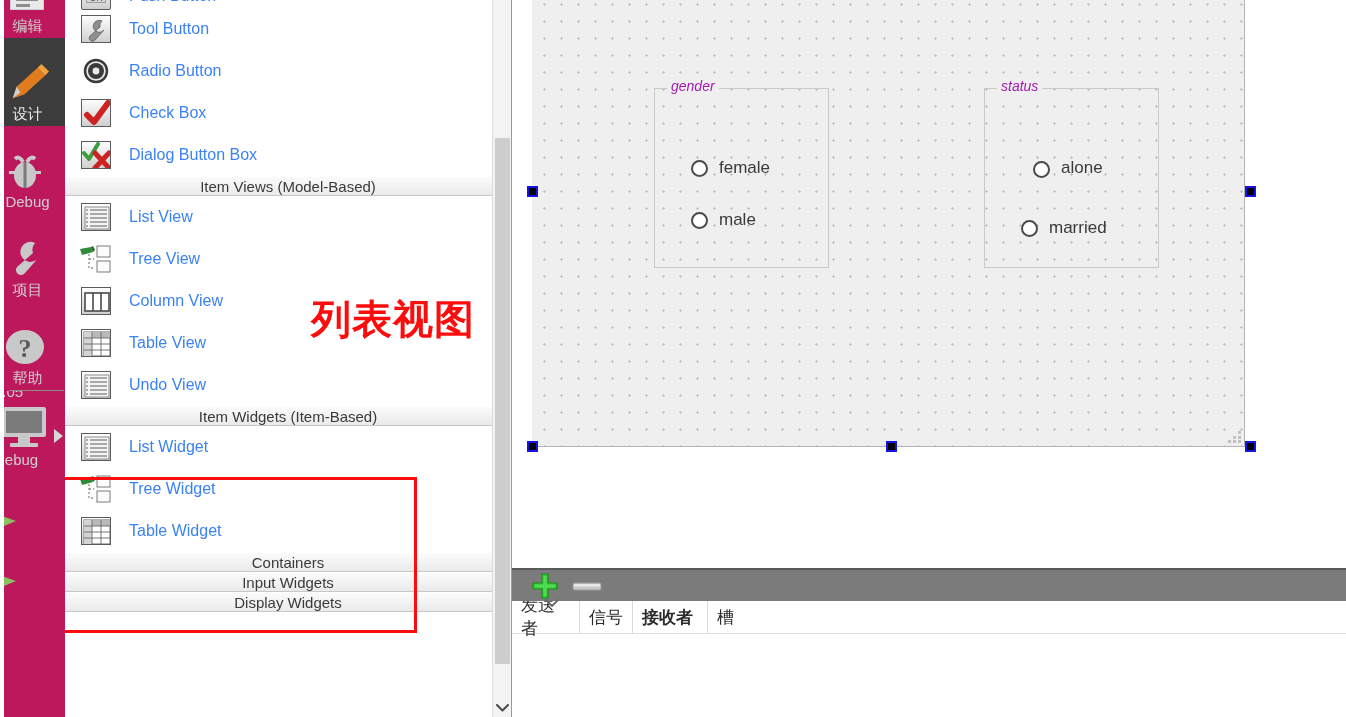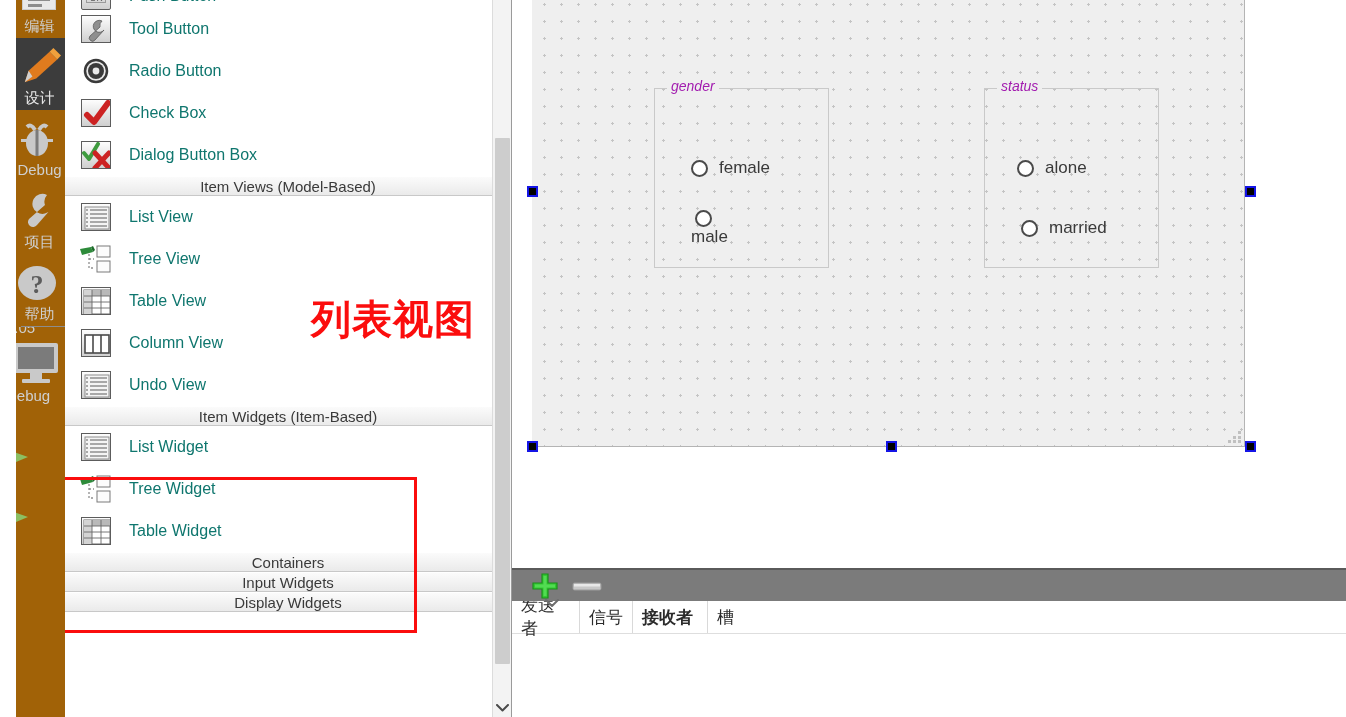--- a/index.html
+++ b/index.html
@@ -7,26 +7,26 @@
   html,body{ width:1346px; height:717px; overflow:hidden; }
   body{
     font-family:"Liberation Sans","DejaVu Sans",sans-serif;
     background:#ffffff;
     position:relative;
     -webkit-font-smoothing:antialiased;
   }
 
   
   #mode-bar{
-    position:absolute; left:16px; top:0; width:65px; height:717px;
-    background:#a16207;
+    position:absolute; left:4px; top:0; width:65px; height:717px;
+    background:#be185d;
     overflow:hidden;
   }
   .mode-item{
-    position:relative; width:65px; height:72px;
+    position:relative; width:65px; height:88px;
     display:flex; flex-direction:column; align-items:center; justify-content:flex-end;
     padding-bottom:4px;
     overflow:hidden;
   }
   .mode-item.active{ background:#3c3c3c; }
   .mode-icon{
     width:40px; height:40px; display:flex; align-items:center; justify-content:center;
     margin-bottom:2px;
   }
   .mode-label{
@@ -79,21 +79,21 @@
     border-top:1px solid #ffffff;
     border-bottom:1px solid #c8c8c8;
     position:relative;
   }
   .wb-row{
     height:42px; display:flex; align-items:center; padding-left:14px;
     background:#ffffff;
   }
   .wb-row .ico{ width:34px;height:30px; margin-right:16px; flex:none;
                 display:flex;align-items:center;justify-content:center;}
-  .wb-row .lbl{ font-size:16px; color:#0f766e; }
+  .wb-row .lbl{ font-size:16px; color:#3b82f6; }
 
   
   .fr{ width:30px;height:28px;border:1px solid #5c5c5c;
        background:linear-gradient(#fdfdfd,#cfcfcf); position:relative; overflow:hidden;}
 
   
   #wb-scroll{
     position:absolute; right:0; top:0; width:19px; height:717px;
     background:#f3f3f3; border-left:1px solid #dcdcdc;
   }
@@ -358,47 +358,47 @@
         <rect x="18" y="17" width="13" height="11" fill="#fcfcfc" stroke="#7a7a7a"></rect>
       </svg>
     </div>
     <div class="lbl">Tree View</div>
   </div>
 
   <div class="wb-row">
     <div class="ico">
       <div class="fr">
         <svg viewBox="0 0 30 28" width="30" height="28">
+          <rect x="3" y="5" width="24" height="18" fill="#ffffff" stroke="#4a4a4a" stroke-width="1.6"></rect>
+          <line x1="11" y1="5" x2="11" y2="23" stroke="#4a4a4a" stroke-width="1.6"></line>
+          <line x1="19" y1="5" x2="19" y2="23" stroke="#4a4a4a" stroke-width="1.6"></line>
+        </svg>
+      </div>
+    </div>
+    <div class="lbl">Column View</div>
+  </div>
+
+  <div class="wb-row">
+    <div class="ico">
+      <div class="fr">
+        <svg viewBox="0 0 30 28" width="30" height="28">
           <rect x="2" y="2" width="26" height="24" fill="#ffffff" stroke="#6a6a6a"></rect>
           <rect x="2" y="2" width="26" height="6" fill="#b9b9b9"></rect>
           <rect x="2" y="2" width="8" height="24" fill="#d4d4d4"></rect>
           <g stroke="#6a6a6a" stroke-width="0.9">
             <line x1="10" y1="2" x2="10" y2="26"></line>
               <line x1="19" y1="2" x2="19" y2="26"></line>
             <line x1="2" y1="8" x2="28" y2="8"></line>
               <line x1="2" y1="14" x2="28" y2="14"></line>
             <line x1="2" y1="20" x2="28" y2="20"></line>
           </g>
         </svg>
       </div>
     </div>
     <div class="lbl">Table View</div>
-  </div>
-
-  <div class="wb-row">
-    <div class="ico">
-      <div class="fr">
-        <svg viewBox="0 0 30 28" width="30" height="28">
-          <rect x="3" y="5" width="24" height="18" fill="#ffffff" stroke="#4a4a4a" stroke-width="1.6"></rect>
-          <line x1="11" y1="5" x2="11" y2="23" stroke="#4a4a4a" stroke-width="1.6"></line>
-          <line x1="19" y1="5" x2="19" y2="23" stroke="#4a4a4a" stroke-width="1.6"></line>
-        </svg>
-      </div>
-    </div>
-    <div class="lbl">Column View</div>
   </div>
 
   <div class="wb-row">
     <div class="ico">
       <div class="fr">
         <svg viewBox="0 0 30 28" width="30" height="28">
           <rect x="3" y="3" width="24" height="22" fill="#f4f4f4" stroke="#8e8e8e"></rect>
           <g fill="#a8a8a8">
             <rect x="4" y="5" width="2" height="2"></rect>
               <rect x="8" y="5" width="17" height="2"></rect>
@@ -503,29 +503,29 @@
 <div id="editor">
 
   <div id="form">
 
     <div class="gbox" style="left:122px; top:112px; width:175px; height:180px;">
       <div class="gbox-title">gender</div>
       <div class="radio" style="left:36px; top:69px;">
         <span class="dot"></span>
         <span class="txt">female</span>
       </div>
-      <div class="radio" style="left:36px; top:121px;flex-direction:column;">
+      <div class="radio" style="left:36px; top:121px;">
         <span class="dot"></span>
         <span class="txt">male</span>
       </div>
     </div>
 
     <div class="gbox" style="left:452px; top:112px; width:175px; height:180px;">
       <div class="gbox-title">status</div>
-      <div class="radio" style="left:32px; top:69px;">
+      <div class="radio" style="left:48px; top:69px;align-items:flex-end;">
         <span class="dot"></span>
         <span class="txt">alone</span>
       </div>
       <div class="radio" style="left:36px; top:121px;margin-top:8px;">
         <span class="dot"></span>
         <span class="txt">married</span>
       </div>
     </div>
 
     <div class="sizegrip" style="right:3px; bottom:3px;">

